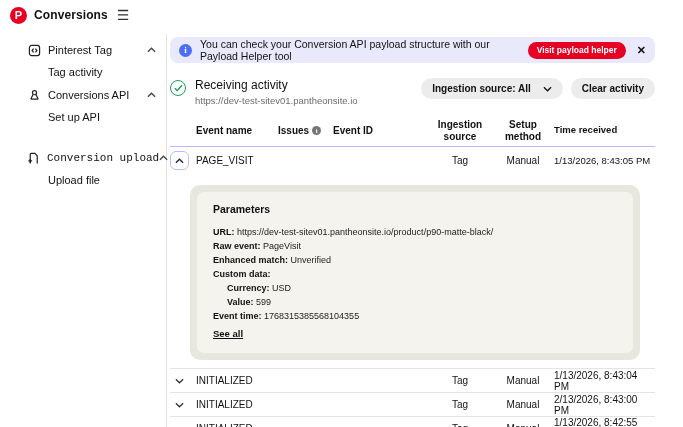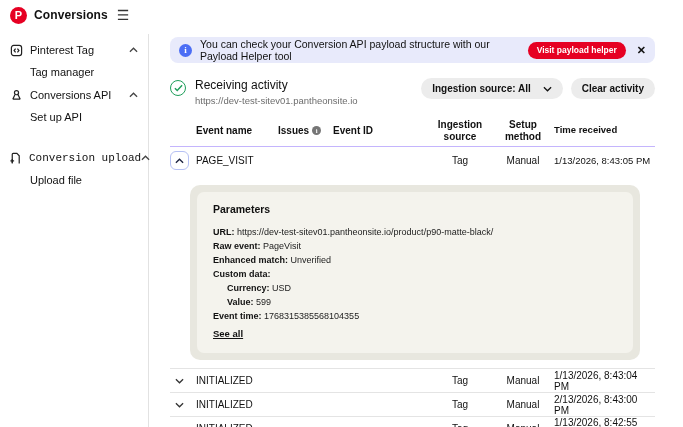--- a/index.html
+++ b/index.html
@@ -5,21 +5,21 @@
   * { margin:0; padding:0; box-sizing:border-box; }
   html,body { width:683px; height:427px; background:#fff; font-family:"Liberation Sans", sans-serif; color:#111; overflow:hidden; }
 
   
   .topbar { position:absolute; left:0; top:0; width:683px; height:30px; display:flex; align-items:center; padding-left:10px; gap:7px; background:#fff; }
   .logo { width:17px; height:17px; border-radius:50%; background:#e60023; color:#fff; font-weight:bold; font-size:11px; display:flex; align-items:center; justify-content:center; }
   .brand { font-size:12px; font-weight:bold; letter-spacing:.1px; }
   .hamburger { font-size:14px; color:#333; line-height:1; margin-left:2px; cursor:pointer; }
 
   
-  .sidebar { position:absolute; left:0; top:34px; width:149px; height:393px; border-right:1px solid #e2e2e2; padding-top:5px; background:#fff; }
+  .sidebar { position:absolute; left:18px; top:34px; width:149px; height:393px; border-right:1px solid #e2e2e2; padding-top:5px; background:#fff; }
   .nav-section { display:flex; align-items:center; height:22px; padding:0 10px 0 9px; font-size:11px; font-weight:500; cursor:pointer; }
   .nav-section .nicon { width:14px; height:14px; margin-right:7px; display:flex; align-items:center; justify-content:center; color:#222; }
   .nav-section .chev { margin-left:auto; color:#444; display:flex; }
   .nav-sub { display:flex; align-items:center; height:21px; padding-left:30px; font-size:11px; cursor:pointer; }
   .nav-section, .nav-sub { white-space:nowrap; }
 
   
   .main { position:absolute; left:150px; top:30px; width:533px; height:397px; padding:7px 28px 0 20px; }
 
   .banner { height:26px; background:#e8eafb; border-radius:8px; display:flex; align-items:center; padding:0 9px 0 9px; margin-bottom:15px; }
@@ -77,21 +77,21 @@
         </svg>
     </span>
     <span>Pinterest Tag</span>
     <span class="chev">
       <svg width="9" height="6" viewBox="0 0 10 6" fill="none" stroke="currentColor" stroke-width="1.4">
           <path d="M1 5 L5 1 L9 5"></path>
         </svg>
     </span>
   </div>
   <div class="nav-sub">
-    <span>Tag manager</span>
+    <span>Tag activity</span>
   </div>
 
   <div class="nav-section" style="margin-top:2px;">
     <span class="nicon">
       <svg width="13" height="13" viewBox="0 0 14 14" fill="none" stroke="currentColor" stroke-width="1.3">
           <circle cx="7" cy="4" r="2.2"></circle>
           <path d="M5.4 5.8 L3 11 M8.6 5.8 L11 11 M3 11 L11 11"></path>
         </svg>
     </span>
     <span>Conversions API</span>

